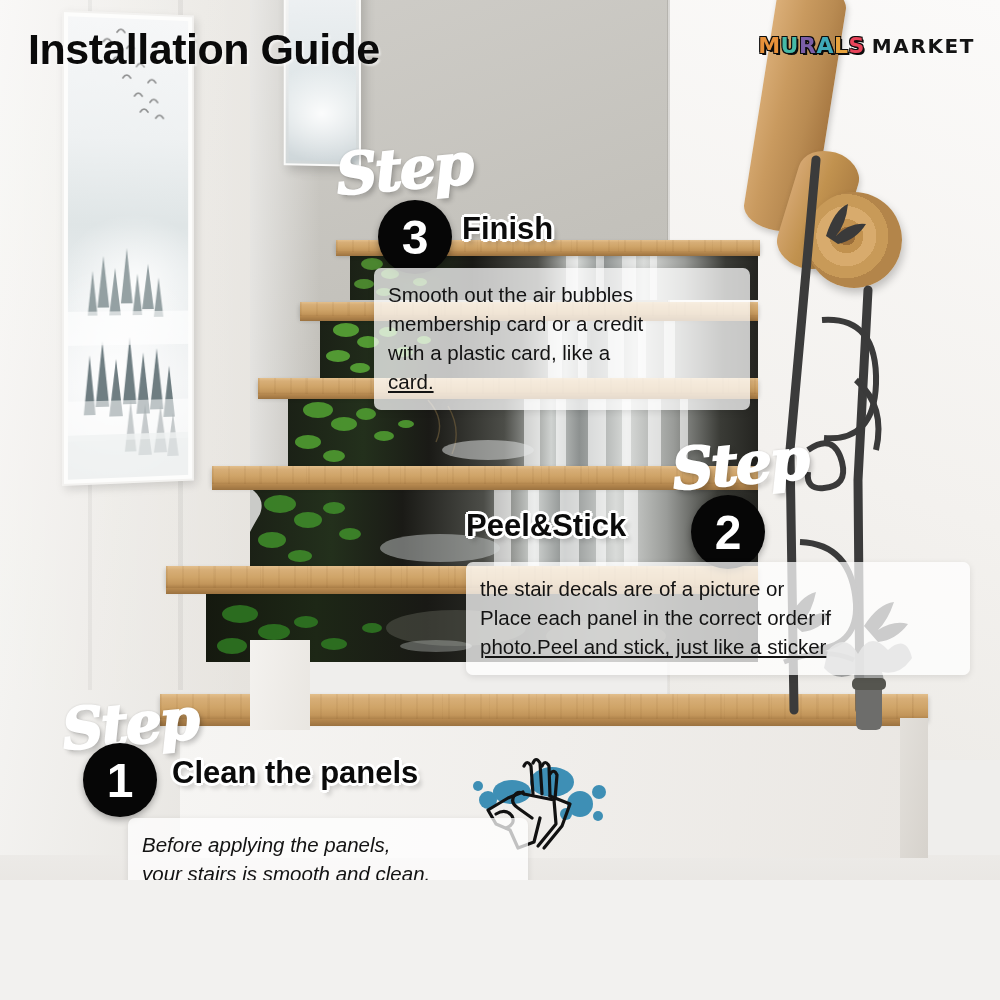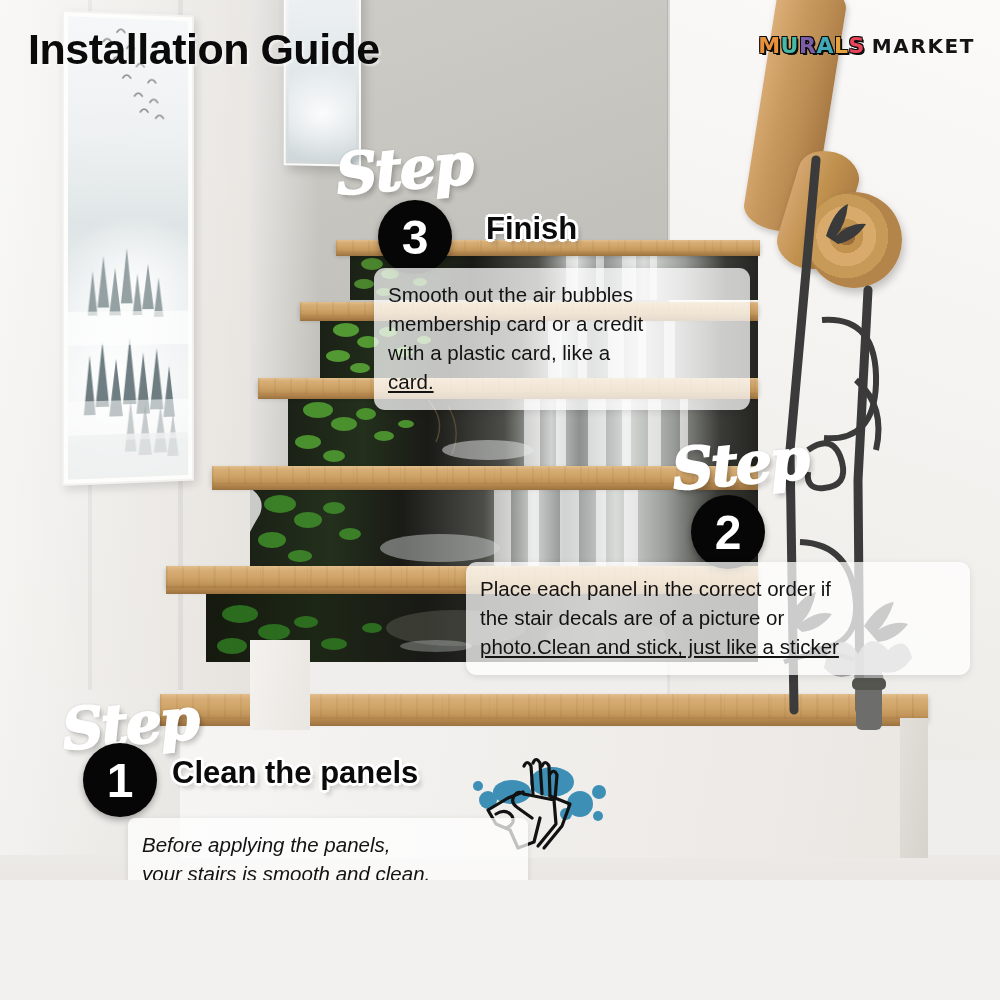--- a/index.html
+++ b/index.html
@@ -207,21 +207,21 @@
   }
   .step-body{
     position:absolute;
     background:rgba(255,255,255,.74);
     color:#131313;
     font-size:20.5px;line-height:1.42;
     padding:12px 14px 14px 14px;
     border-radius:7px;
     box-shadow:0 2px 7px rgba(0,0,0,.10);
   }
-  .step-body.justify{text-align:justify;border-radius:11px;}
+  .step-body.justify{text-align:justify;}
   .step-body.justify p{margin:0;text-align:justify;}
   .step-body p{margin:0;}
   .step-body .lastline{text-align:left;text-decoration:underline;}
 
   
   .clean-icon{position:absolute;left:466px;top:752px;width:148px;height:108px;}
 </style>
 </head>
 <body>
 
@@ -488,34 +488,35 @@
       <span style="color:#7B5EA7">R</span>
       <span style="color:#3FA9B8">A</span>
       <span style="color:#E8A33D">L</span>
       <span style="color:#E8445A">S</span>
     </span>
     <span class="market">MARKET</span>
   </div>
 
   <div class="step-word" style="left:336px;top:135px;">Step</div>
   <div class="step-circle" style="left:378px;top:200px;">3</div>
-  <div class="step-heading" style="left:486px;top:211px;">Finish</div>
+  <div class="step-heading" style="left:462px;top:211px;">Finish</div>
   <div class="step-body justify" style="left:374px;top:268px;width:348px;">
     <p>Smooth out the air bubbles</p>
     <p>membership card or a credit</p>
     <p>with a plastic card, like a</p>
     <p class="lastline">card.</p>
   </div>
 
   <div class="step-word" style="left:672px;top:430px;">Step</div>
   <div class="step-circle" style="left:691px;top:495px;">2</div>
+  <div class="step-heading" style="left:466px;top:508px;">Peel&amp;Stick</div>
   <div class="step-body justify" style="left:466px;top:562px;width:476px;">
+    <p>the stair decals are of a picture or</p>
     <p>Place each panel in the correct order if</p>
-    <p>the stair decals are of a picture or</p>
-    <p class="lastline">photo.Clean and stick, just like a sticker</p>
+    <p class="lastline">photo.Peel and stick, just like a sticker</p>
   </div>
 
   <div class="step-word" style="left:62px;top:690px;">Step</div>
   <div class="step-circle" style="left:83px;top:743px;">1</div>
   <div class="step-heading" style="left:172px;top:755px;">Clean the panels</div>
 
   <svg class="clean-icon" viewBox="0 0 148 108">
     <g fill="#3E8FB5">
       <circle cx="22" cy="48" r="9"></circle>
       <circle cx="12" cy="34" r="5"></circle>

